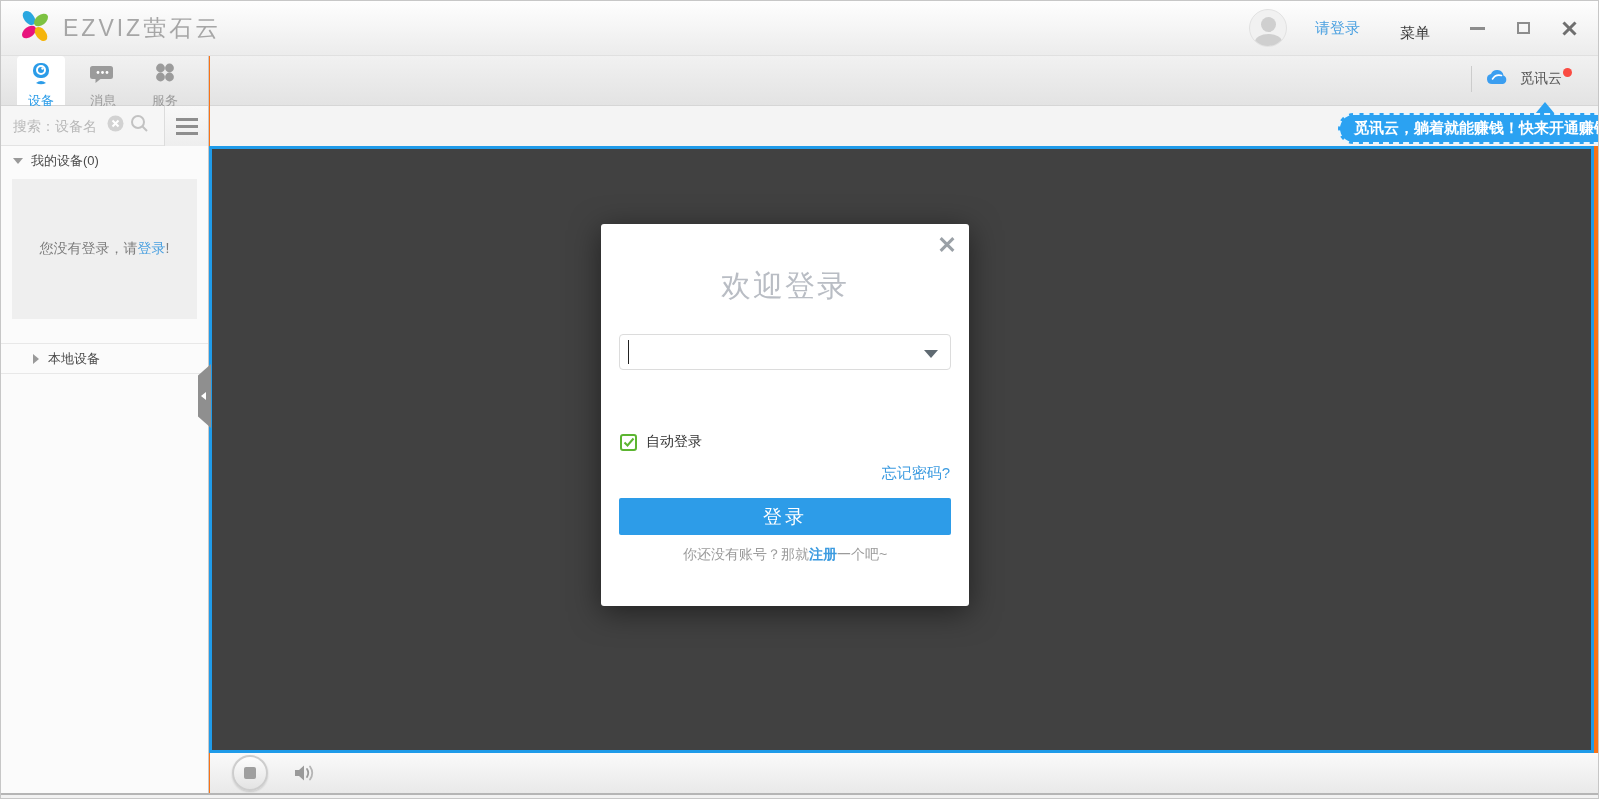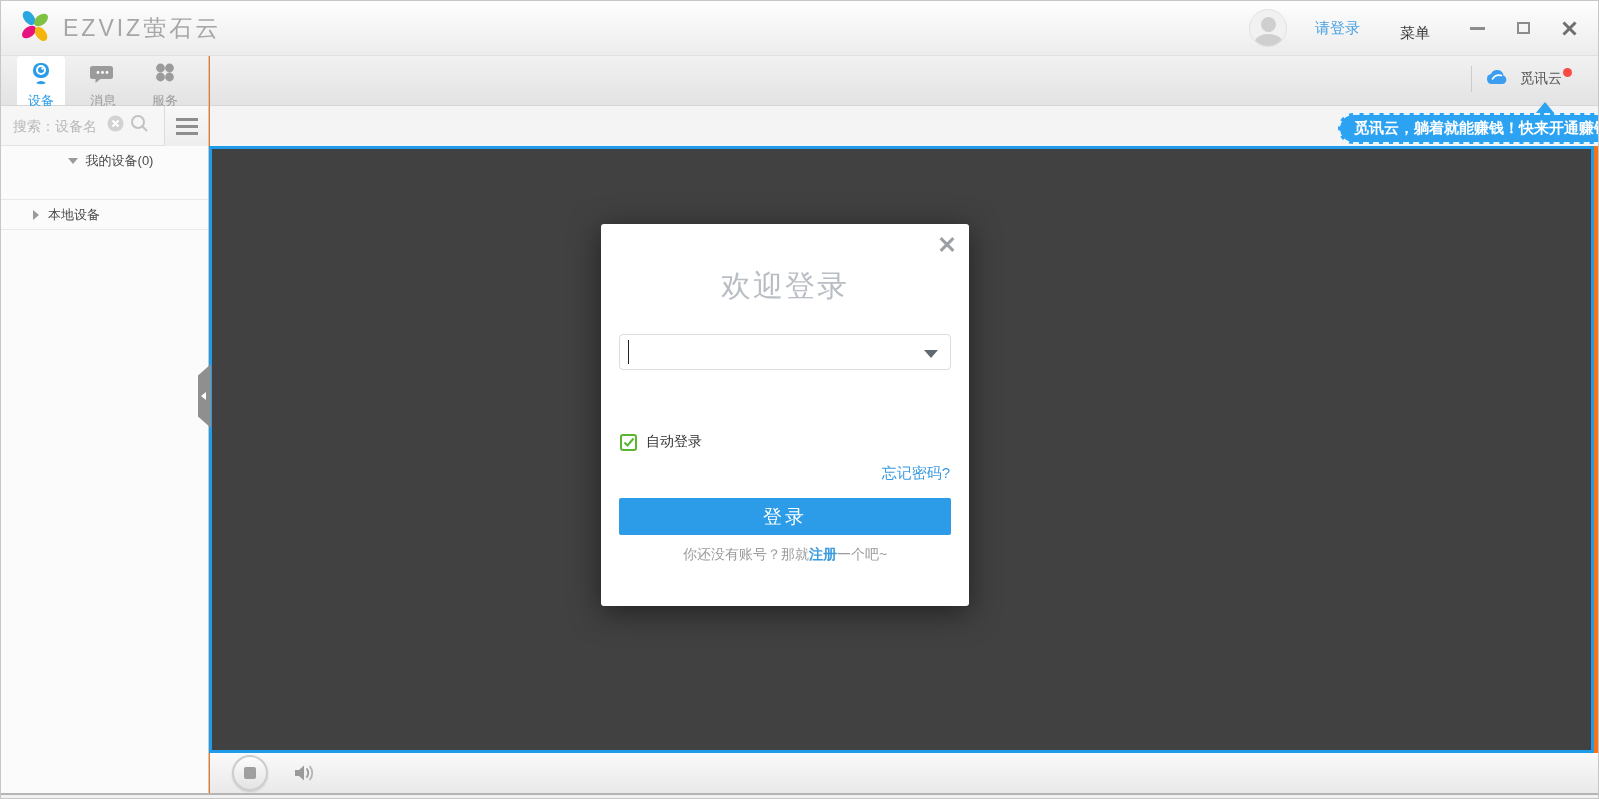--- a/index.html
+++ b/index.html
@@ -47,21 +47,21 @@
   .search-input { border:none; outline:none; background:transparent; font-size:14px;
     color:#666; padding-left:12px; width:106px; }
   .search-input::placeholder { color:#b9b9b9; }
   .searchrow .clear { margin-left:0; }
   .hamburger { position:absolute; right:0; top:0; width:44px; height:40px;
     border-left:1px solid #dcdcdc; display:flex; flex-direction:column; gap:4px;
     align-items:center; justify-content:center; cursor:pointer;
     background:linear-gradient(#f8f8f8,#eeeeee); }
   .hamburger i { display:block; width:22px; height:3px; background:#8e8e8e; }
   .mydevices { height:29px; display:flex; align-items:center; padding-left:12px;
-    cursor:pointer; background:#fbfbfb;justify-content:center; }
+    cursor:pointer; background:#fbfbfb; }
   .caret-down { width:0; height:0; border-left:5px solid transparent;
     border-right:5px solid transparent; border-top:6px solid #9a9a9a; margin-right:8px; }
   .caret-right { width:0; height:0; border-top:5px solid transparent;
     border-bottom:5px solid transparent; border-left:6px solid #9a9a9a; margin-right:9px; }
   .mydevices-label,.localdevices-label { font-size:13px; color:#4a4a4a; }
   .device-panel { margin:4px 11px 0 11px; height:140px; background:#efefef;
     display:flex; align-items:center; justify-content:center; }
   .device-panel .msg { font-size:14px; color:#7d7d7d; }
   .device-panel .login-link { color:#4aa0e0; cursor:pointer; }
   .localdevices { margin-top:24px; height:31px; border-top:1px solid #e8e8e8;
@@ -262,20 +262,25 @@
           <i></i>
           <i></i>
       </div>
     </div>
 
     <div class="mydevices">
       <span class="caret-down"></span>
       <span class="mydevices-label">我的设备(0)</span>
     </div>
 
+    <div class="device-panel">
+      <div class="msg">
+        <span>您没有登录，请</span><span class="login-link">登录</span><span>!</span>
+      </div>
+    </div>
 
     <div class="localdevices">
       <span class="caret-right"></span>
       <span class="localdevices-label">本地设备</span>
     </div>
   </div>
 
   <div class="collapse-handle">
     <span class="arr"></span>
   </div>

